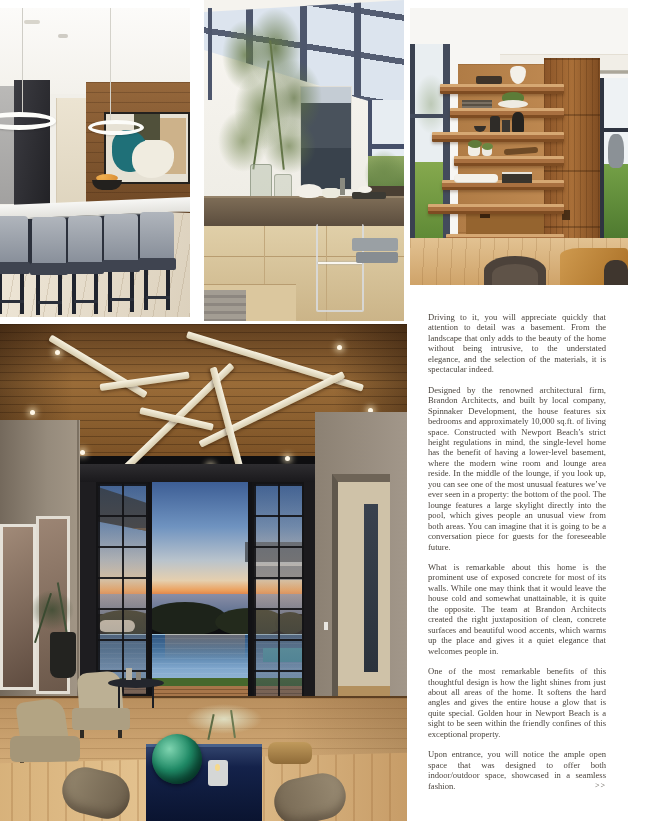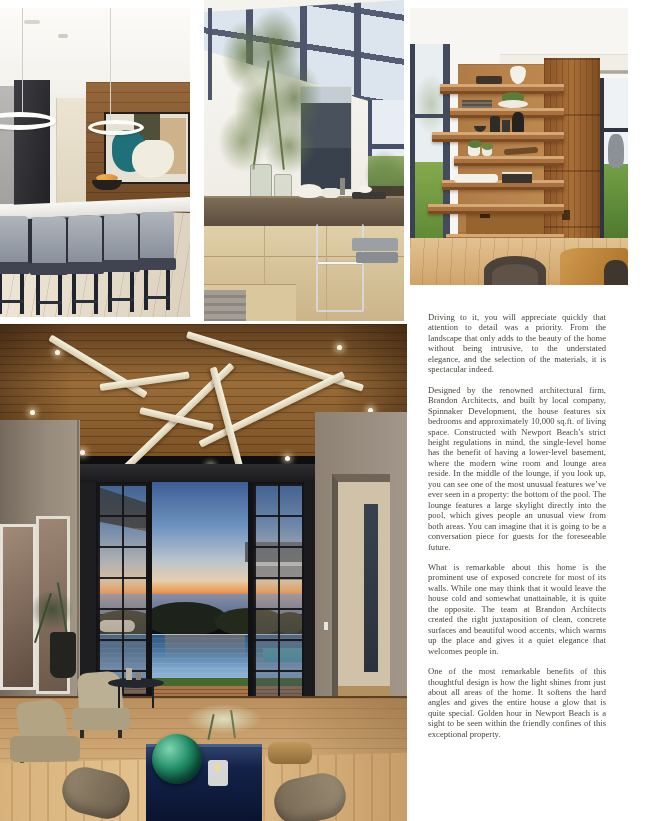--- a/index.html
+++ b/index.html
@@ -284,19 +284,23 @@
     <div style="left:152px;top:410px;width:50px;height:50px;border-radius:50%;background:radial-gradient(circle at 35% 30%,#7fd4b0,#1f8a66 45%,#0c4a38 80%);box-shadow:inset -4px -6px 10px rgba(0,30,20,.5),0 2px 4px rgba(0,0,0,.45);"></div>
     <div style="left:208px;top:436px;width:20px;height:26px;background:rgba(235,235,230,.9);border-radius:3px;">
       <div style="left:7px;top:4px;width:5px;height:7px;background:#f6d98a;border-radius:50%;"></div>
     </div>
     <div style="left:268px;top:418px;width:44px;height:22px;background:linear-gradient(180deg,#c09a5c,#8f6b38);border-radius:8px;"></div>
     <div style="left:62px;top:446px;width:68px;height:46px;border-radius:24px;background:linear-gradient(100deg,#95876e,#6b5e4b);transform:rotate(14deg);box-shadow:inset 0 -6px 8px rgba(40,30,20,.35);"></div>
     <div style="left:274px;top:452px;width:72px;height:46px;border-radius:24px;background:linear-gradient(260deg,#9a8c74,#756752);transform:rotate(-12deg);box-shadow:inset 0 -6px 8px rgba(40,30,20,.35);"></div>
   </div>
 
   <section class="text-col">
-    <p>Driving to it, you will appreciate quickly that attention to detail was a priority. From the landscape that only adds to the beauty of the home without being intrusive, to the understated elegance, and the selection of the materials, it is spectacular indeed.</p>
+    <p>Driving to it, you will appreciate quickly that attention to detail was a basement. From the landscape that only adds to the beauty of the home without being intrusive, to the understated elegance, and the selection of the materials, it is spectacular indeed.</p>
     <p>Designed by the renowned architectural firm, Brandon Architects, and built by local company, Spinnaker Development, the house features six bedrooms and approximately 10,000 sq.ft. of living space. Constructed with Newport Beach’s strict height regulations in mind, the single-level home has the benefit of having a lower-level basement, where the modern wine room and lounge area reside. In the middle of the lounge, if you look up, you can see one of the most unusual features we’ve ever seen in a property: the bottom of the pool. The lounge features a large skylight directly into the pool, which gives people an unusual view from both areas. You can imagine that it is going to be a conversation piece for guests for the foreseeable future.</p>
     <p>What is remarkable about this home is the prominent use of exposed concrete for most of its walls. While one may think that it would leave the house cold and somewhat unattainable, it is quite the opposite. The team at Brandon Architects created the right juxtaposition of clean, concrete surfaces and beautiful wood accents, which warms up the place and gives it a quiet elegance that welcomes people in.</p>
     <p>One of the most remarkable benefits of this thoughtful design is how the light shines from just about all areas of the home. It softens the hard angles and gives the entire house a glow that is quite special. Golden hour in Newport Beach is a sight to be seen within the friendly confines of this exceptional property.</p>
+    <p class="last">
+      <span>Upon entrance, you will notice the ample open space that was designed to offer both indoor/outdoor space, showcased in a seamless fashion.</span>
+      <span class="cont">&gt;&gt;</span>
+    </p>
   </section>
 
 </div>
 
 </body></html>

